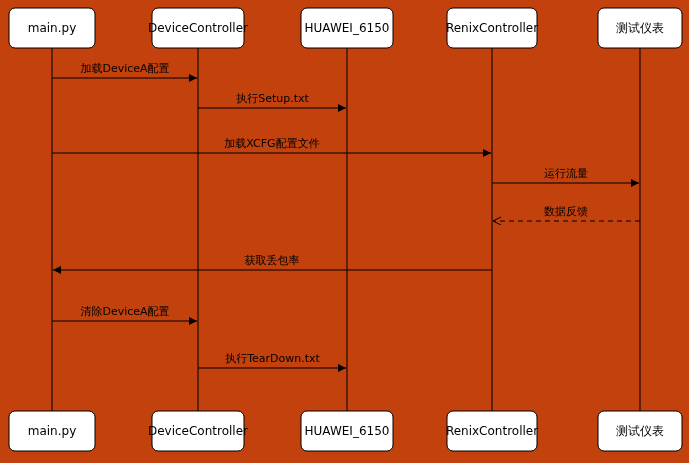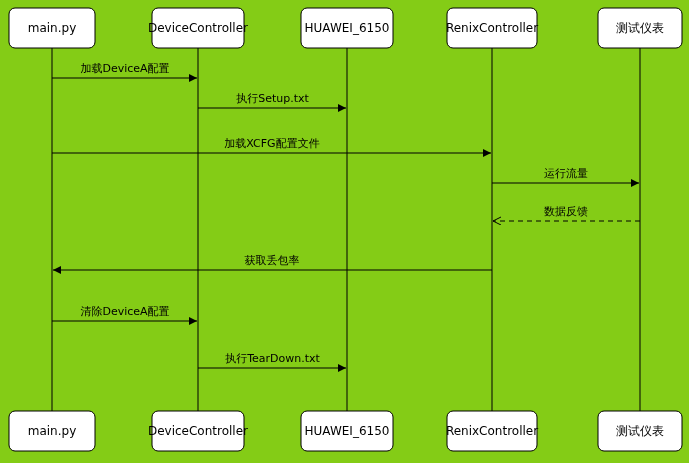--- a/index.html
+++ b/index.html
@@ -5,21 +5,21 @@
   html, body {
     margin: 0;
     padding: 0;
     background: #ffffff;
     font-family: "DejaVu Sans", "Liberation Sans", sans-serif;
   }
   .canvas {
     position: relative;
     width: 689px;
     height: 463px;
-    background: #84cc16;
+    background: #c2410c;
     overflow: hidden;
   }
   svg { display: block; }
   .participant-box {
     fill: #ffffff;
     stroke: #000000;
     stroke-width: 1;
   }
   .participant-label {
     font-family: "DejaVu Sans", "Liberation Sans", sans-serif;

